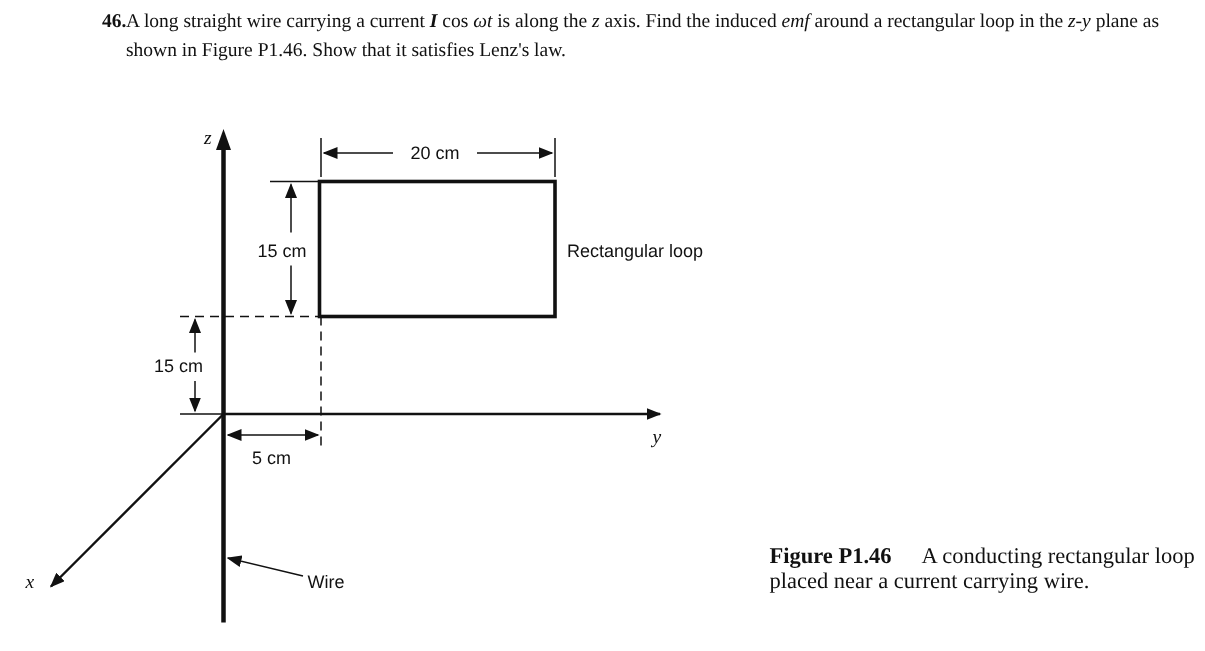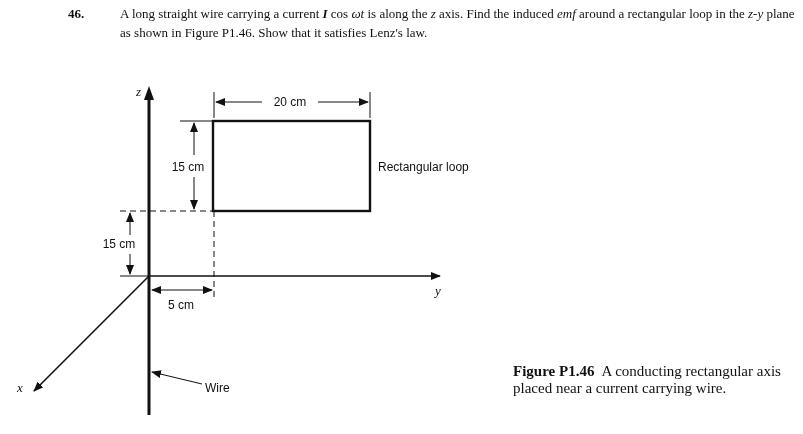--- a/index.html
+++ b/index.html
@@ -2,31 +2,31 @@
 <html><head>
 <meta charset="utf-8">
 <style>
   html, body { margin: 0; padding: 0; background: #ffffff; }
   body { width: 803px; height: 434px; position: relative; overflow: hidden; color: #111; }
   .problem {
     position: absolute; left: 68px; top: 4px; width: 730px;
     font-family: "Liberation Serif", serif; font-size: 13px; line-height: 19px;
   }
   .problem .num { font-weight: bold; position: absolute; left: 0; top: 0; }
-  .problem .body { margin-left: 52px; display: block; }
+  .problem .body { margin-left: 16px; display: block; }
   .problem i { font-style: italic; }
   .problem b { font-weight: bold; }
   svg { position: absolute; left: 0; top: 0; }
   .lbl { font-family: "Liberation Sans", sans-serif; font-size: 12px; fill: #111; }
   .axis-lbl { font-family: "Liberation Serif", serif; font-style: italic; font-size: 13px; fill: #111; }
   .caption {
     position: absolute; left: 513px; top: 363px; width: 290px;
     font-family: "Liberation Serif", serif; font-size: 15px; line-height: 16.5px;
   }
-  .caption .fig { font-weight: bold; margin-right: 7px; }
+  .caption .fig { font-weight: bold; margin-right: 20px; }
 </style>
 </head>
 <body>
 
 <div class="problem">
   <span class="num">46.</span>
   <span class="body"><span>A long straight wire carrying a current </span><b><i>I</i></b><span> cos </span><i>ωt</i><span> is along the </span><i>z</i><span> axis. Find the induced </span><i>emf</i><span> around a rectangular loop in the </span><i>z-y</i><span> plane as shown in Figure P1.46. Show that it satisfies Lenz's law.</span></span>
 </div>
 
 <svg width="803" height="434" viewBox="0 0 803 434">
@@ -72,14 +72,14 @@
   <line x1="182" y1="290" x2="152" y2="290" stroke="#111" stroke-width="1" marker-end="url(#ah)"></line>
   <line x1="182" y1="290" x2="212" y2="290" stroke="#111" stroke-width="1" marker-end="url(#ah)"></line>
   <text class="lbl" x="181" y="309" text-anchor="middle">5 cm</text>
 
   <text class="lbl" x="378" y="171">Rectangular loop</text>
   <line x1="202" y1="384" x2="152" y2="372" stroke="#111" stroke-width="1" marker-end="url(#ah)"></line>
   <text class="lbl" x="205" y="392">Wire</text>
 </svg>
 
 <div class="caption">
-  <span class="fig">Figure P1.46</span><span>A conducting rectangular axis placed near a current carrying wire.</span>
+  <span class="fig">Figure P1.46</span><span>A conducting rectangular loop placed near a current carrying wire.</span>
 </div>
 
 </body></html>

